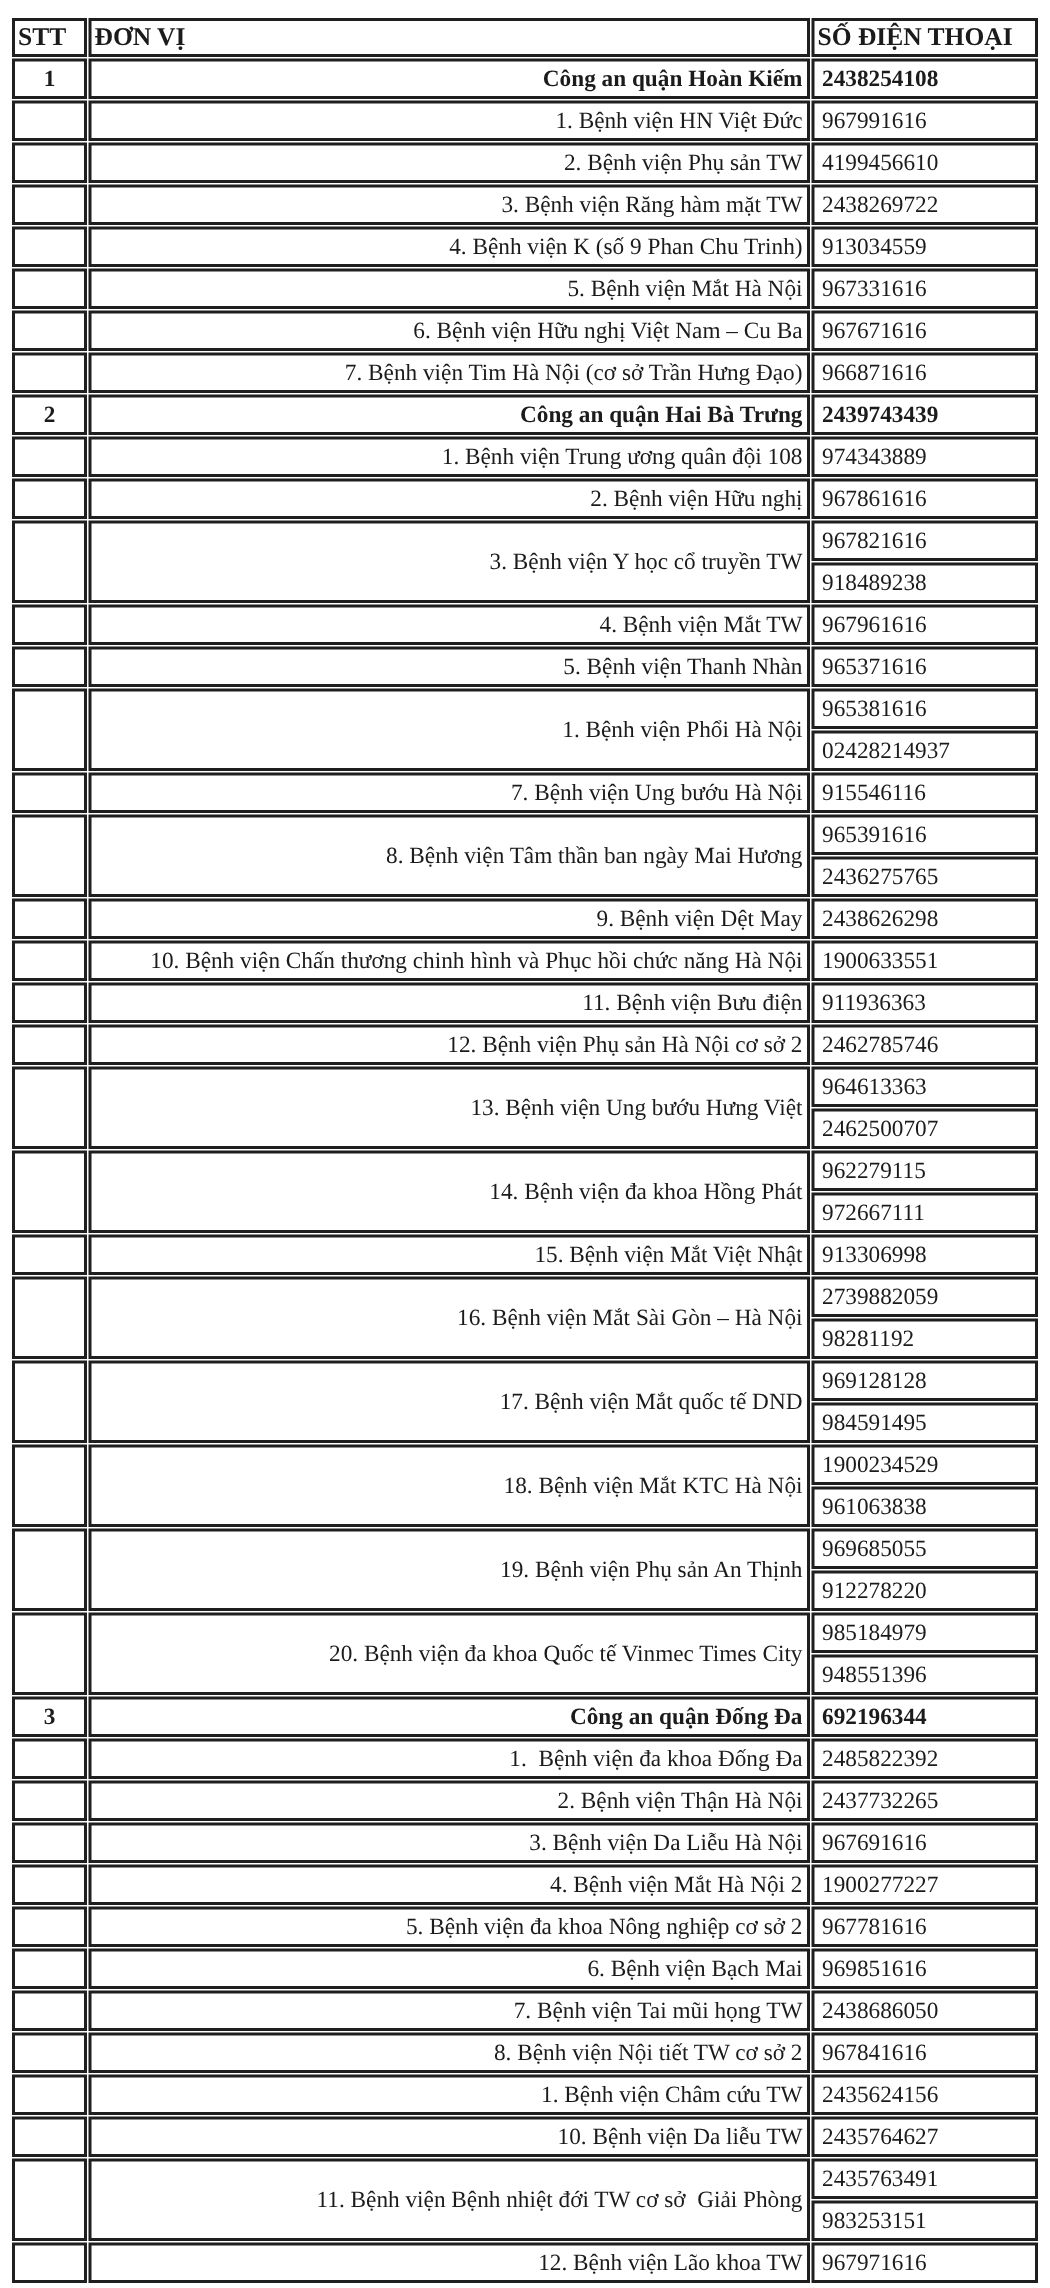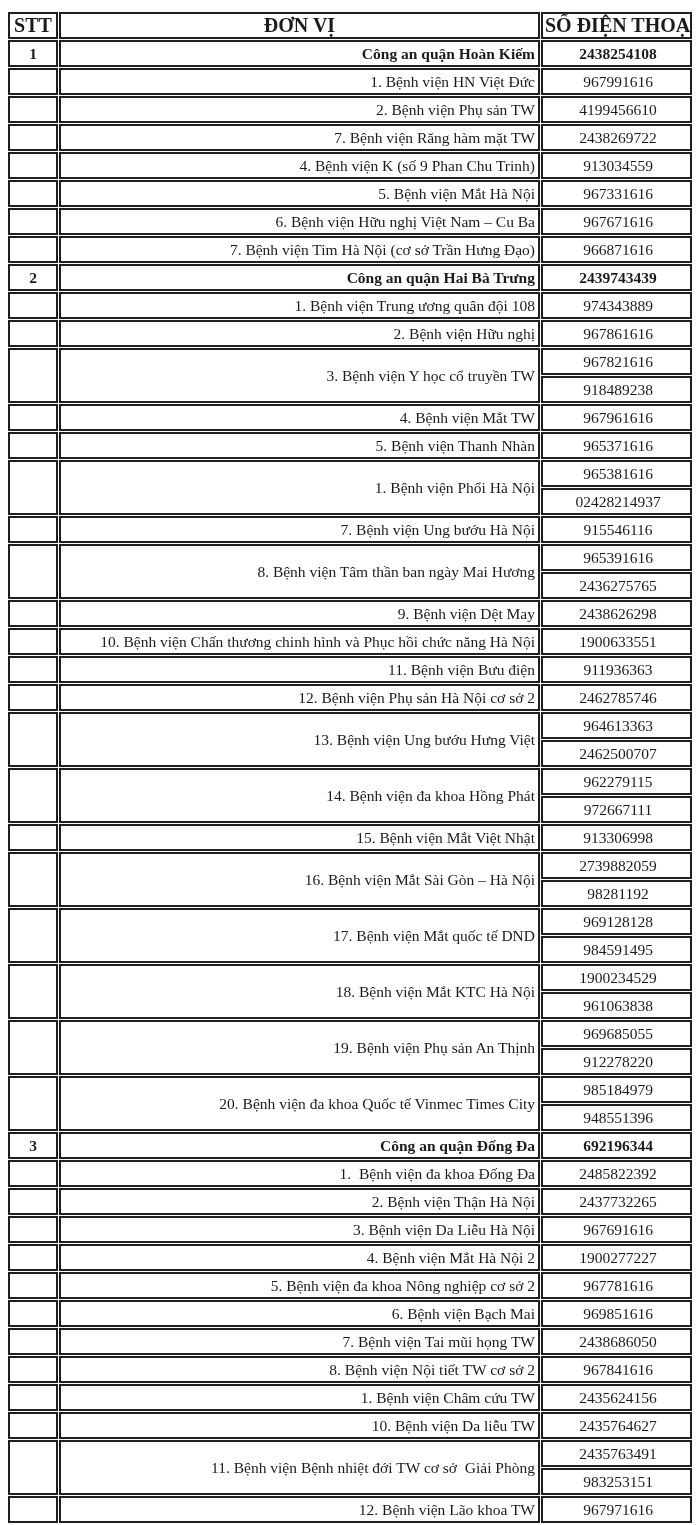--- a/index.html
+++ b/index.html
@@ -26,38 +26,38 @@
   col.c-phone { width: 151px; }
   th, td {
     border: 2px solid #1f1f1f;
     box-sizing: border-box;
     background: #ffffff;
     vertical-align: middle;
     overflow: hidden;
   }
   thead th {
     height: 26px;
-    font-size: 20px;
+    font-size: 17px;
     font-weight: bold;
-    text-align: center;
+    text-align: left;
     white-space: nowrap;
     padding: 0 2px;
   }
   tbody td { height: 27px; font-size: 15.5px; }
   td.stt {
     text-align: center;
     font-weight: bold;
   }
   td.unit {
     text-align: right;
     padding: 0 3px 0 5px;
     white-space: pre;
   }
   td.phone {
-    text-align: center;
+    text-align: left;
     padding: 0 2px 0 5px;
     white-space: nowrap;
   }
   tr.section-row td { font-weight: bold; }
 </style>
 </head>
 <body>
 
 <table class="directory">
   <colgroup>
@@ -83,21 +83,21 @@
         <td class="unit" rowspan="1">1. Bệnh viện HN Việt Đức</td>
         <td class="phone">967991616</td>
       </tr>
       <tr>
         <td class="stt" rowspan="1"></td>
         <td class="unit" rowspan="1">2. Bệnh viện Phụ sản TW</td>
         <td class="phone">4199456610</td>
       </tr>
       <tr>
         <td class="stt" rowspan="1"></td>
-        <td class="unit" rowspan="1">7. Bệnh viện Răng hàm mặt TW</td>
+        <td class="unit" rowspan="1">3. Bệnh viện Răng hàm mặt TW</td>
         <td class="phone">2438269722</td>
       </tr>
       <tr>
         <td class="stt" rowspan="1"></td>
         <td class="unit" rowspan="1">4. Bệnh viện K (số 9 Phan Chu Trinh)</td>
         <td class="phone">913034559</td>
       </tr>
       <tr>
         <td class="stt" rowspan="1"></td>
         <td class="unit" rowspan="1">5. Bệnh viện Mắt Hà Nội</td>

